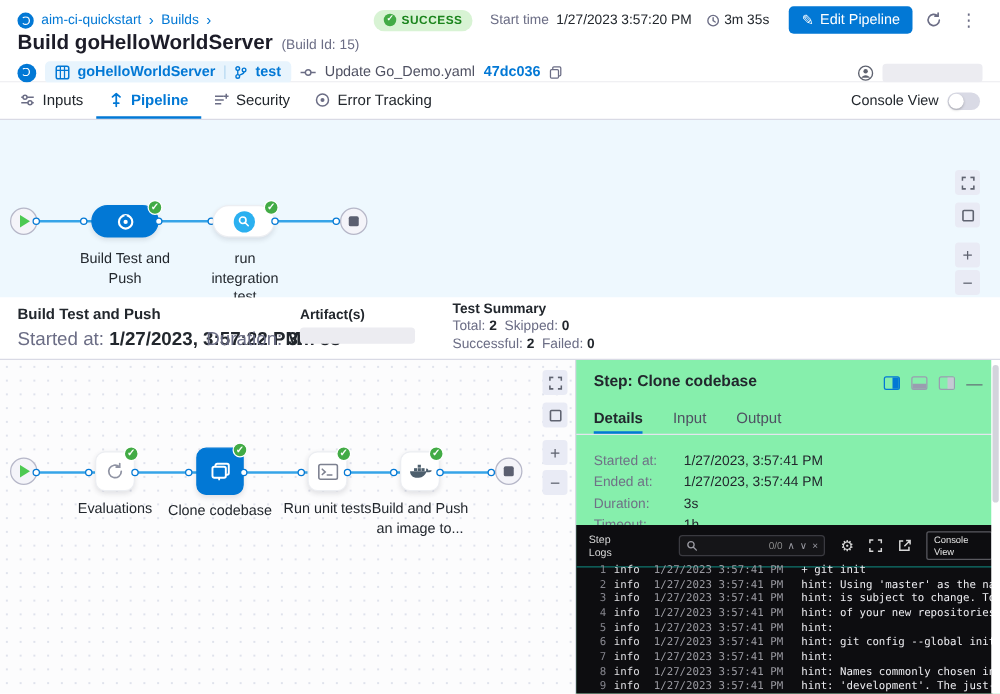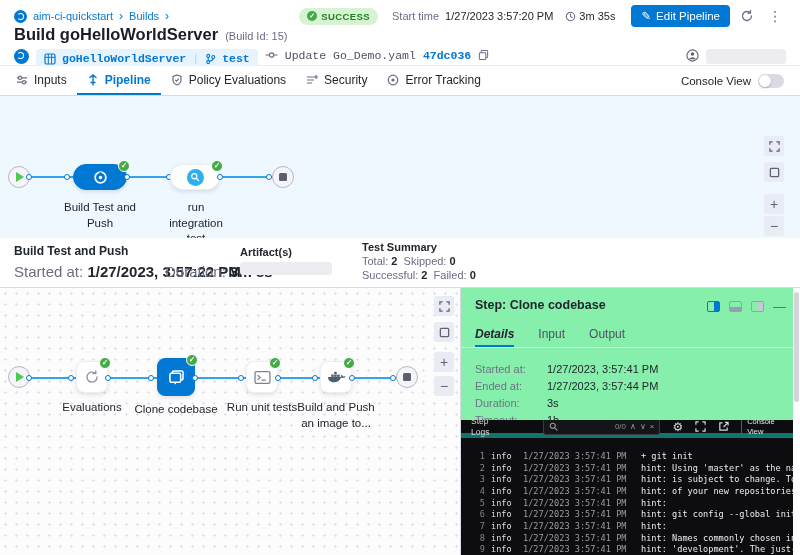--- a/index.html
+++ b/index.html
@@ -20,21 +20,21 @@
   .check-dot { width:10px; height:10px; border-radius:50%; background:#42ab45; color:#fff; font-size:7px; line-height:10px; text-align:center; }
   .muted { color:#6b6d85; }
   .row1 .starttime-label { font-size:11px; margin-left:8px; }
   .row1 .starttime-value { font-size:11px; color:#22272d; }
   .dur { display:flex; align-items:center; gap:3px; font-size:11px; color:#22272d; margin-left:6px; }
   .btn-primary { display:flex; align-items:center; gap:5px; background:#0278d5; color:#fff; border:none; border-radius:4px; height:22px; padding:0 10px; font-size:11.5px; cursor:pointer; margin-left:10px; font-family:inherit; }
   .icon-btn { color:#6b6d85; font-size:14px; background:none; border:none; cursor:pointer; padding:0 4px; font-family:inherit; }
   .row2 { padding:1px 14px 0 14px; display:flex; align-items:baseline; gap:7px; }
   .build-title { font-size:16.5px; font-weight:bold; color:#1c1c28; }
   .build-id { font-size:11px; color:#6b6d85; }
-  .row3 { display:flex; gap:7px; padding:5px 14px 0 14px;font-family:Liberation Mono, monospace; }
+  .row3 { display:flex; align-items:center; gap:7px; padding:5px 14px 0 14px; }
   .repo-pill { display:flex; align-items:center; gap:6px; background:#e8f4fd; border-radius:4px; padding:3px 8px; color:#0278d5; font-size:11.5px; font-weight:bold; cursor:pointer; }
   .repo-pill .pipe { color:#b5d8f0; font-weight:normal; }
   .commit-msg { font-size:11.5px; color:#4f5162; }
   .commit-hash { font-size:11.5px; color:#0278d5; font-weight:bold; cursor:pointer; }
   .blur-box { background:#ececf1; border-radius:3px; }
 
   
   .tabbar { position:absolute; top:66px; left:0; width:800px; height:30px; display:flex; align-items:stretch; border-bottom:1px solid #d9dae5; background:#fff; padding:0 6px; }
   .tab { display:flex; align-items:center; gap:6px; padding:0 10px; font-size:12px; color:#22272d; cursor:pointer; border-bottom:2px solid transparent; }
   .tab .ticon { color:#6b6d85; }
@@ -80,31 +80,31 @@
   .panel-title { position:absolute; left:14px; top:10px; font-size:12.5px; font-weight:bold; color:#22272d; }
   .layout-icons { position:absolute; right:14px; top:12px; display:flex; align-items:center; gap:9px; }
   .li-box { width:13px; height:11px; border:1.5px solid #9a9db0; border-radius:2px; position:relative; cursor:pointer; }
   .li-box.active { border-color:#0278d5; }
   .li-box.active::after { content:""; position:absolute; right:0; top:0; width:5px; height:100%; background:#0278d5; }
   .li-box.bottom::after { content:""; position:absolute; left:0; bottom:0; width:100%; height:4px; background:#9a9db0; }
   .li-box.right::after { content:""; position:absolute; right:0; top:0; width:5px; height:100%; background:#c6c8d4; }
   .minimize { color:#5f6370; font-size:13px; cursor:pointer; line-height:1; }
   .panel-tabs { position:absolute; top:34px; left:0; width:333px; height:26px; display:flex; gap:24px; padding:0 14px; border-bottom:1px solid #e4e5ee; }
   .ptab { font-size:12px; color:#4f5162; display:flex; align-items:center; cursor:pointer; border-bottom:2px solid transparent; }
-  .ptab.active { color:#22272d; font-weight:bold; border-bottom-color:#0278d5;font-style:italic; }
+  .ptab.active { color:#22272d; font-weight:bold; border-bottom-color:#0278d5; }
   .fields { position:absolute; top:72px; left:14px; }
   .frow { display:flex; height:17px; align-items:center; }
   .flabel { width:72px; font-size:11px; color:#6f7186; }
   .fvalue { font-size:11px; color:#22272d; }
   .panel-scroll { position:absolute; right:0; top:0; width:7px; height:267px; background:#fff; }
   .panel-thumb { position:absolute; right:1px; top:4px; width:5px; height:110px; background:#d3d4dc; border-radius:3px; }
 
   
   .logbox { position:absolute; left:0; top:132px; width:333px; height:135px; background:#0d0d10; overflow:hidden; }
-  .loghead { position:absolute; top:0; left:0; width:100%; height:18px; display:flex; align-items:center; border-bottom:5px solid #0f766e; }
+  .loghead { position:absolute; top:0; left:0; width:100%; height:34px; display:flex; align-items:center; border-bottom:1px solid #0f766e; }
   .loghead .ltitle { margin-left:10px; width:36px; font-size:8.5px; line-height:1.2; color:#d7d7d7; }
   .searchbox { margin-left:40px; width:130px; height:17px; background:#151518; border:1px solid #3a3a40; border-radius:3px; display:flex; align-items:center; padding:0 5px; gap:4px; }
   .searchbox .cnt { margin-left:auto; font-size:8px; color:#8a8a8a; }
   .searchbox .nav { color:#9a9aa2; font-size:8px; cursor:pointer; }
   .loghead .hicon { color:#d7d7d7; margin-left:12px; cursor:pointer; font-size:12px; }
   .cv-btn { margin-left:12px; border:1px solid #5a5a60; border-radius:2px; color:#e4e4e4; font-size:7.5px; line-height:1.25; padding:1px 5px; cursor:pointer; }
   .lines { position:absolute; top:30px; left:0; width:100%; }
   .lrow { display:grid; grid-template-columns:18px 26px 112px 1fr; column-gap:6px; height:11.7px; align-items:center;
     font-family:"DejaVu Sans Mono", monospace; font-size:8.6px; white-space:nowrap; padding-left:6px; overflow:hidden; }
   .ln { color:#84848c; text-align:right; }
@@ -200,27 +200,20 @@
       <span>Inputs</span>
     </div>
     <div class="tab active">
       <svg class="ticon" width="12" height="12" viewBox="0 0 12 12">
           <path d="M6 1v10M6 1l3 2.5M6 1L3 3.5M4 8.5h4" fill="none" stroke="currentColor" stroke-width="1.4" stroke-linecap="round"></path>
         </svg>
       <span>Pipeline</span>
     </div>
     <div class="tab">
       <svg class="ticon" width="12" height="12" viewBox="0 0 12 12">
-          <path d="M6 1l4 1.4V6c0 2.6-1.8 4.2-4 5-2.2-.8-4-2.4-4-5V2.4z" fill="none" stroke="currentColor" stroke-width="1.2"></path>
-          <path d="M4.2 5.8l1.3 1.3 2.3-2.5" fill="none" stroke="currentColor" stroke-width="1.2"></path>
-        </svg>
-      <span>Policy Evaluations</span>
-    </div>
-    <div class="tab">
-      <svg class="ticon" width="12" height="12" viewBox="0 0 12 12">
           <path d="M1 3h7M1 6h7M1 9h5" stroke="currentColor" stroke-width="1.2"></path>
           <path d="M10 1v4M8 3h4" stroke="currentColor" stroke-width="1.2"></path>
         </svg>
       <span>Security</span>
     </div>
     <div class="tab">
       <svg class="ticon" width="12" height="12" viewBox="0 0 12 12">
           <circle cx="6" cy="6" r="4.8" fill="none" stroke="currentColor" stroke-width="1.2"></circle>
           <circle cx="6" cy="6" r="1.6" fill="currentColor"></circle>
         </svg>

